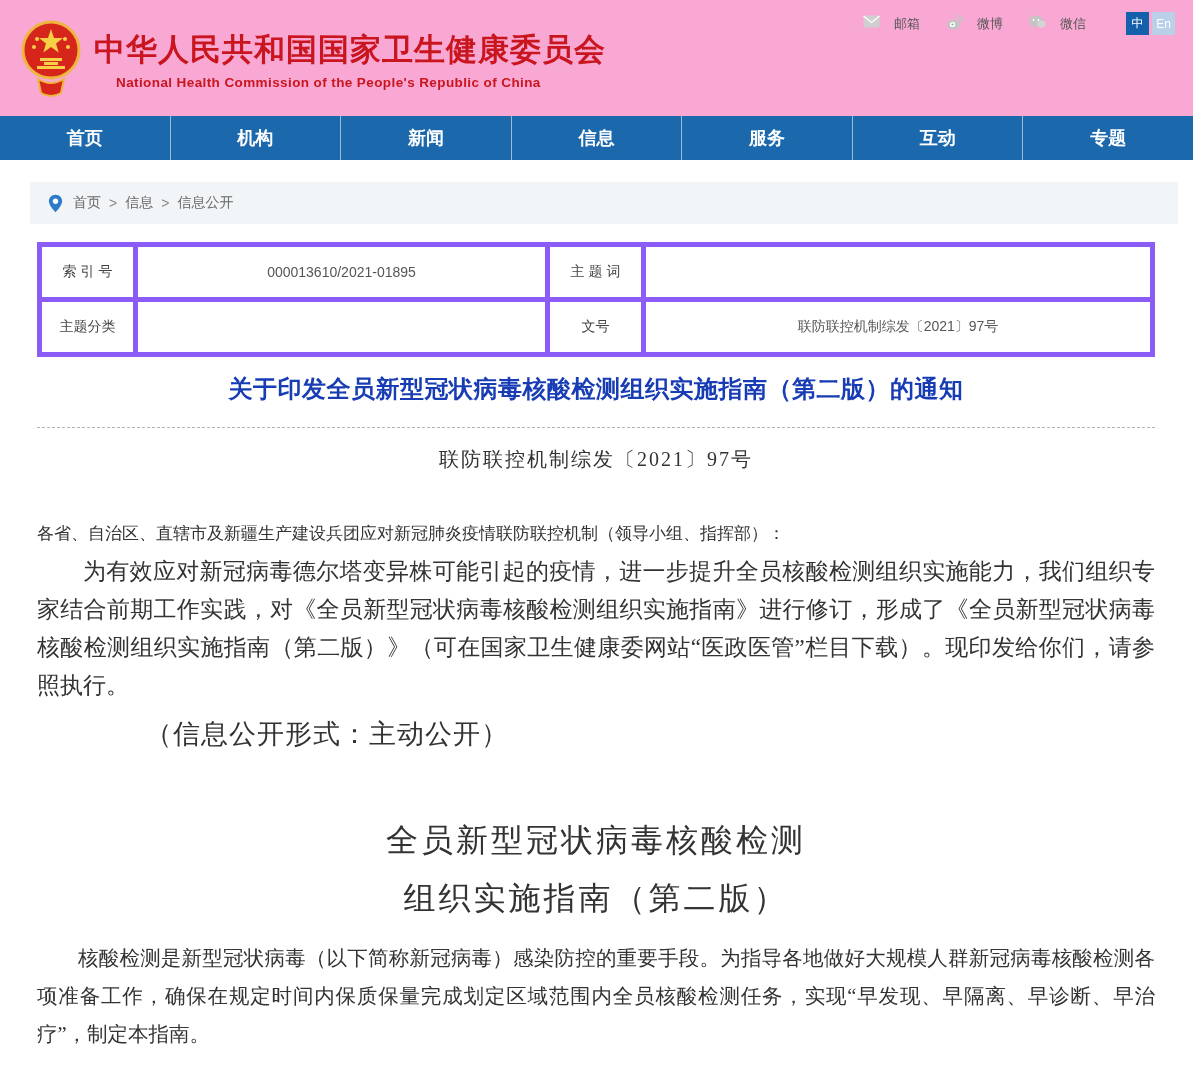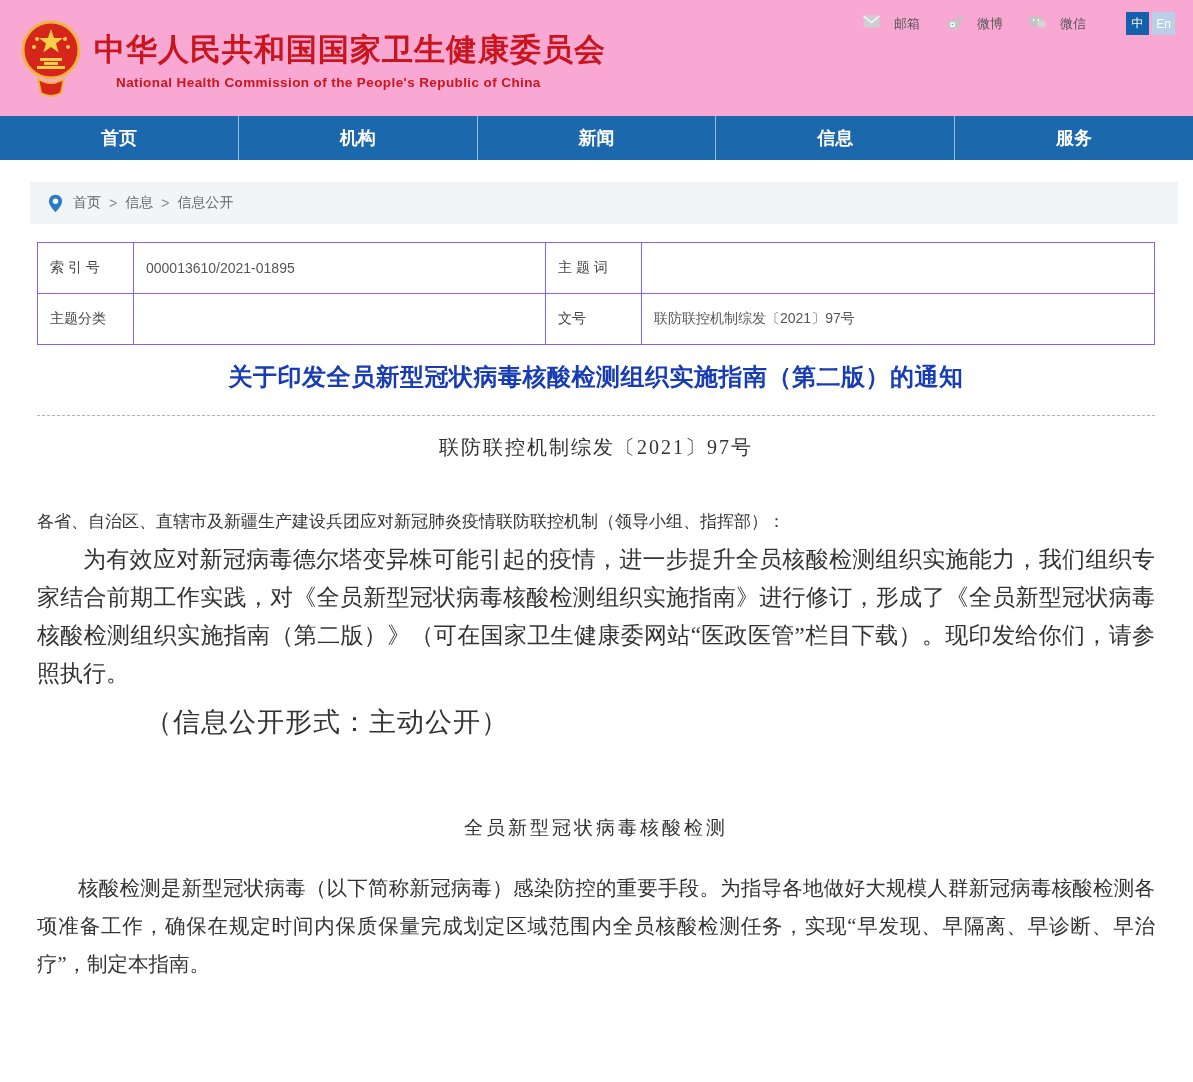--- a/index.html
+++ b/index.html
@@ -52,43 +52,43 @@
   .breadcrumb-bar .crumb { cursor:pointer; margin:0 6px; }
   .breadcrumb-bar .sep { color:#888; margin:0 2px; }
   .breadcrumb-bar svg { margin-right:4px; }
   
   .content { margin:18px 38px 0 37px; }
   table.meta-table {
     width:100%; border-collapse:collapse; table-layout:fixed;
     font-size:14px; color:#555;
   }
   table.meta-table td {
-    border:1px solid #8b5cf6; height:31px; padding:16px 12px; vertical-align:middle;
-    white-space:nowrap; overflow:hidden;
+    border:5px solid #8b5cf6; height:31px; padding:16px 12px; vertical-align:middle;
+    white-space:nowrap; overflow:hidden;text-align:center;
   }
   td.mlabel { color:#444; }
   .col-l1 { width:96px; } .col-v1 { width:412px; } .col-l2 { width:96px; }
   .article-title {
     margin-top:16px; text-align:center; color:#173cb4;
     font-size:24px; font-weight:bold; letter-spacing:0.5px;
   }
   .dotted-divider {
     margin-top:22px; border-top:1px dashed #b3b3b3; height:0;
   }
   .serif { font-family:"Liberation Serif","DejaVu Serif",serif; }
   .doc-number {
     margin-top:18px; text-align:center; font-size:20px; color:#333; letter-spacing:2px;
   }
   .salutation { margin-top:42px; font-size:17px; line-height:38px; }
   .body-para { font-size:23px; line-height:38px; text-indent:2em; text-align:justify; }
   .signature { margin-top:32px; text-align:right; font-size:20.5px; line-height:38px; padding-right:6px; }
   .signature .sig-date { padding-right:10px; }
   .disclosure { margin-top:10px; font-size:27px; line-height:38px; padding-left:108px; letter-spacing:1px; }
   .guide-title {
-    margin-top:58px; text-align:center; font-size:19px; line-height:58px;
+    margin-top:58px; text-align:center; font-size:32px; line-height:58px;
     color:#333; letter-spacing:3px;
   }
   .guide-intro { margin-top:12px; font-size:20.5px; line-height:38px; text-indent:2em; text-align:justify; }
 </style>
 </head>
 <body>
 
 <header class="site-header">
   <div class="logo-wrap">
     <svg width="62" height="84" viewBox="0 0 62 84">
@@ -142,20 +142,22 @@
     </span>
   </div>
 </header>
 
 <nav class="main-nav">
   <div class="nav-item">首页</div>
   <div class="nav-item">机构</div>
   <div class="nav-item">新闻</div>
   <div class="nav-item">信息</div>
   <div class="nav-item">服务</div>
+  <div class="nav-item">互动</div>
+  <div class="nav-item">专题</div>
 </nav>
 
 <div class="breadcrumb-bar">
   <svg width="15" height="19" viewBox="0 0 15 19">
     <path d="M7.5 0.8 C3.7 0.8 0.9 3.7 0.9 7.3 C0.9 12 7.5 18.2 7.5 18.2 C7.5 18.2 14.1 12 14.1 7.3 C14.1 3.7 11.3 0.8 7.5 0.8 Z" fill="#2b7bc7"></path>
     <circle cx="7.5" cy="7.2" r="2.7" fill="#fff"></circle>
   </svg>
   <span class="crumb">首页</span>
   <span class="sep">&gt;</span>
   <span class="crumb">信息</span>
@@ -189,17 +191,18 @@
   <div class="doc-number serif">联防联控机制综发〔2021〕97号</div>
 
   <p class="salutation serif">各省、自治区、直辖市及新疆生产建设兵团应对新冠肺炎疫情联防联控机制（领导小组、指挥部）：</p>
   <p class="body-para serif">为有效应对新冠病毒德尔塔变异株可能引起的疫情，进一步提升全员核酸检测组织实施能力，我们组织专家结合前期工作实践，对《全员新型冠状病毒核酸检测组织实施指南》进行修订，形成了《全员新型冠状病毒核酸检测组织实施指南（第二版）》（可在国家卫生健康委网站“医政医管”栏目下载）。现印发给你们，请参照执行。</p>
 
 
   <p class="disclosure serif">（信息公开形式：主动公开）</p>
 
   <div class="guide-title serif">
     <div>全员新型冠状病毒核酸检测</div>
+    <div>组织实施指南（第二版）</div>
   </div>
 
   <p class="guide-intro serif">核酸检测是新型冠状病毒（以下简称新冠病毒）感染防控的重要手段。为指导各地做好大规模人群新冠病毒核酸检测各项准备工作，确保在规定时间内保质保量完成划定区域范围内全员核酸检测任务，实现“早发现、早隔离、早诊断、早治疗”，制定本指南。</p>
 
 </main>
 
 </body></html>

